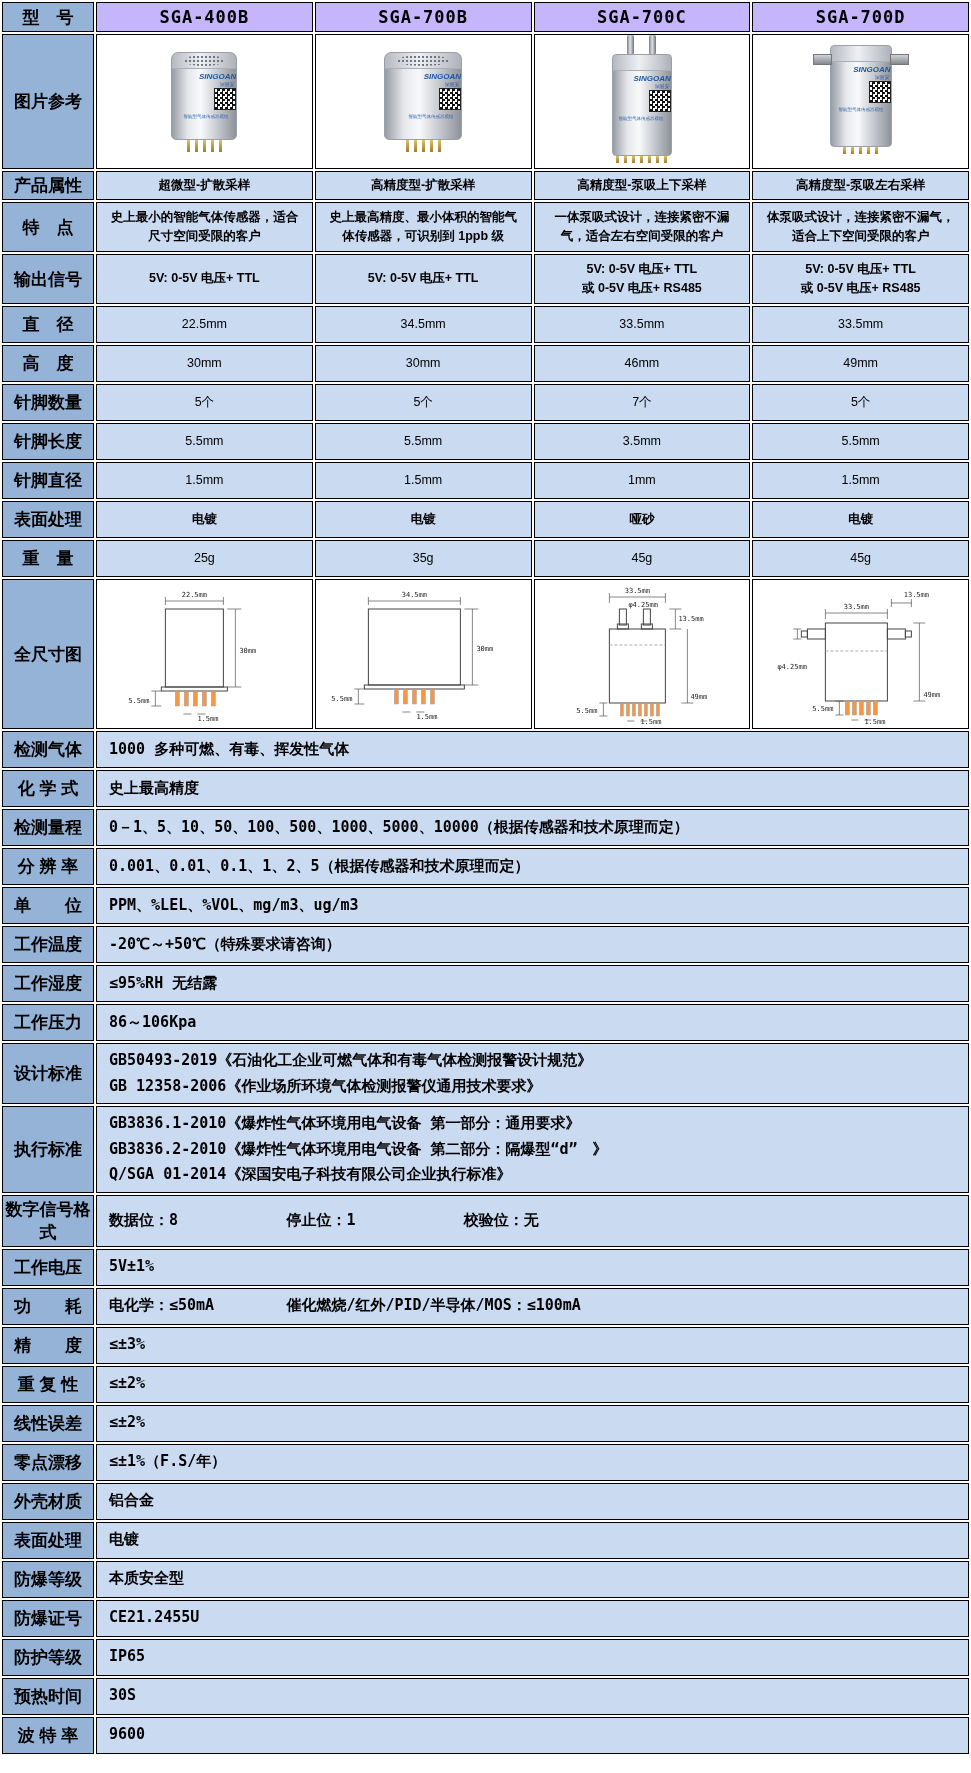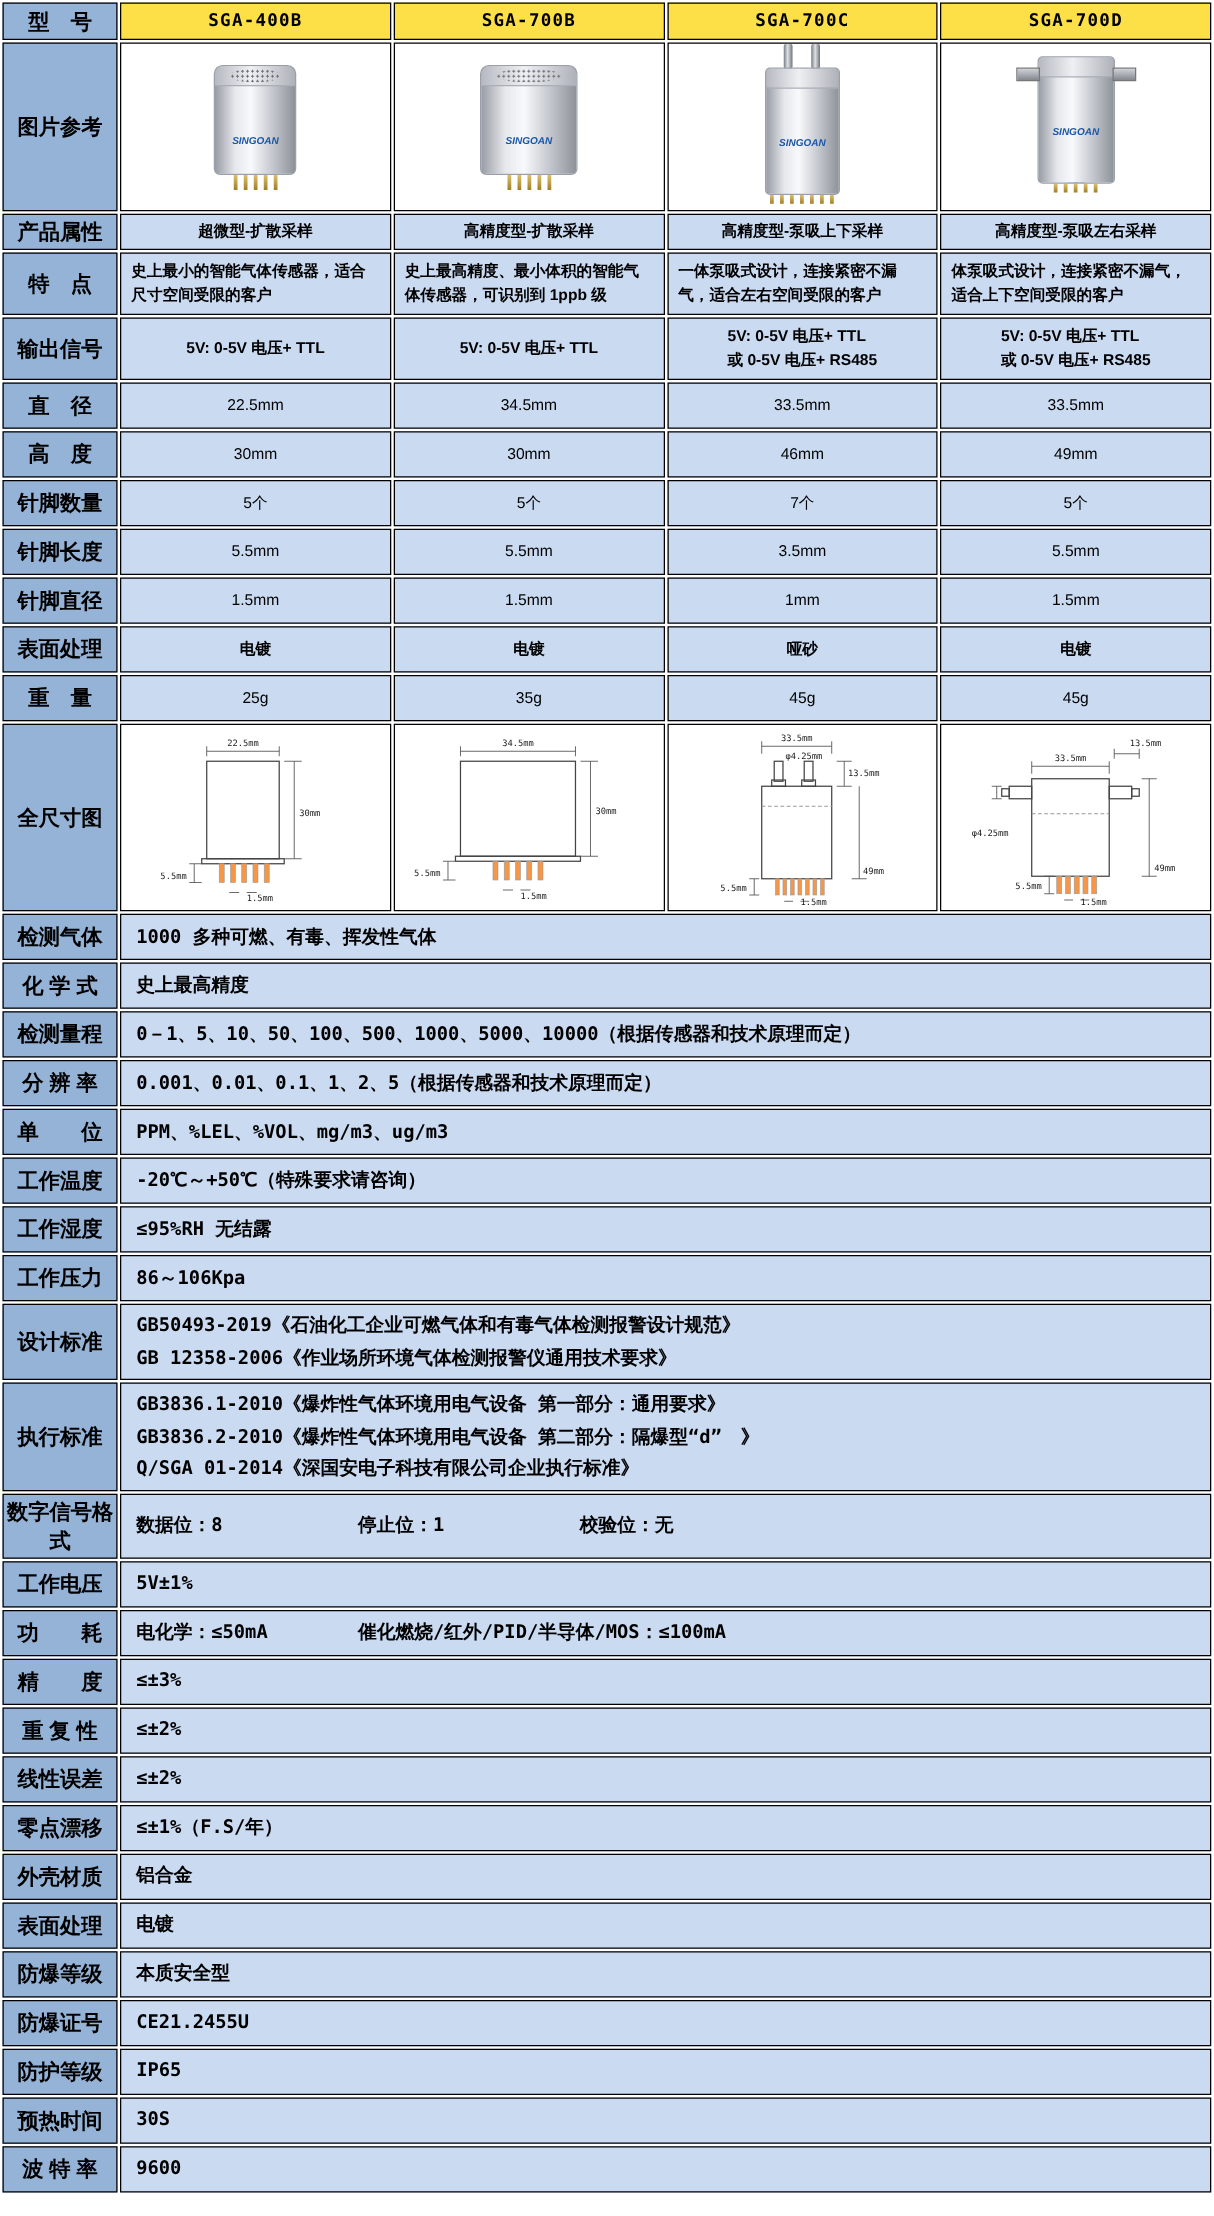--- a/index.html
+++ b/index.html
@@ -2,30 +2,30 @@
 <html><head>
 <meta charset="utf-8">
 <style>
   html,body{margin:0;padding:0;background:#fff;}
   body{width:971px;font-family:"Liberation Sans",sans-serif;color:#000;}
   .table{box-sizing:border-box;width:971px;padding:2px;display:flex;flex-direction:column;gap:2px;background:#fff;}
   .crow{display:grid;grid-template-columns:92px repeat(4,1fr);gap:2px;}
   .srow{display:grid;grid-template-columns:92px 1fr;gap:2px;}
   .cell{border:1px solid #000;box-sizing:border-box;display:flex;align-items:center;justify-content:center;overflow:hidden;}
   .label{background:#95B3D7;font-weight:bold;font-size:17px;text-align:center;padding:2px;}
-  .val{background:#C9DAF1;font-size:12.5px;white-space:pre-line;padding:3px 8px;line-height:1.55;}
+  .val{background:#C9DAF1;font-size:12.5px;text-align:center;white-space:pre-line;padding:3px 8px;line-height:1.55;}
   .val.bold{font-weight:bold;font-size:12.5px;}
-  .model{background:#fde047;font-family:"DejaVu Sans Mono",monospace;font-weight:bold;font-size:14px;letter-spacing:1px;}
+  .model{background:#c4b5fd;font-family:"DejaVu Sans Mono",monospace;font-weight:bold;font-size:17px;letter-spacing:1px;}
   .white{background:#fff;}
   .sval{background:#C9DAF1;justify-content:flex-start;text-align:left;padding:4px 12px;font-family:"DejaVu Sans Mono",monospace;font-size:15px;font-weight:bold;white-space:pre-wrap;line-height:1.7;}
   .r30{min-height:30px}.r130{min-height:130px}.r24{min-height:26px}.r48{min-height:50px}
   .r37{min-height:37px}.r50{min-height:50px}.r72{min-height:72px}.r148{min-height:150px}
   
   .sensor{position:relative;display:flex;flex-direction:column;align-items:center;}
-  .sbody{width:64px;height:86px;border-radius:7px 7px 5px 5px;border:1px solid #9aa0aa;position:relative;overflow:hidden;display:flex;flex-direction:column;align-items:center;background:linear-gradient(90deg,#989ca4,#e6e8ec 25%,#f8f9fb 45%,#c8cbd1 70%,#8e9299);gap:36px;}
+  .sbody{width:64px;height:86px;border-radius:7px 7px 5px 5px;border:1px solid #9aa0aa;position:relative;overflow:hidden;display:flex;flex-direction:column;align-items:flex-end;background:linear-gradient(90deg,#989ca4,#e6e8ec 25%,#f8f9fb 45%,#c8cbd1 70%,#8e9299);}
   .cap{width:100%;height:15px;border-bottom:1px solid #a9aeb8;background:linear-gradient(90deg,#b6b9c0,#eef0f3 45%,#aeb1b8);position:relative;flex:none;}
   .capDots{position:absolute;inset:2px 12px;border-radius:50%;background-image:radial-gradient(circle,#70747c 0.8px,transparent 1.1px);background-size:4px 4px;}
   .brand{color:#1b57a8;font-weight:bold;font-style:italic;font-size:8px;margin-top:3px;white-space:nowrap;}
   .brandSub{color:#1b57a8;font-size:6px;line-height:1;transform:scale(.8);}
   .qr{width:20px;height:20px;margin-top:1px;border:1px solid #222;background:repeating-conic-gradient(#101010 0% 25%,#fff 0% 50%) 0 0/5px 5px;flex:none;}
   .caption{color:#2a62b0;font-size:6px;margin-top:2px;white-space:nowrap;transform:scale(.75);}
   .pins{display:flex;gap:5px;height:12px;}
   .pins i{width:3px;height:12px;background:linear-gradient(#dcc06a,#a07e2c);}
   .sensor--b .sbody{width:76px;}
   .sensor--c .sbody{width:58px;height:100px;border-radius:4px;}

